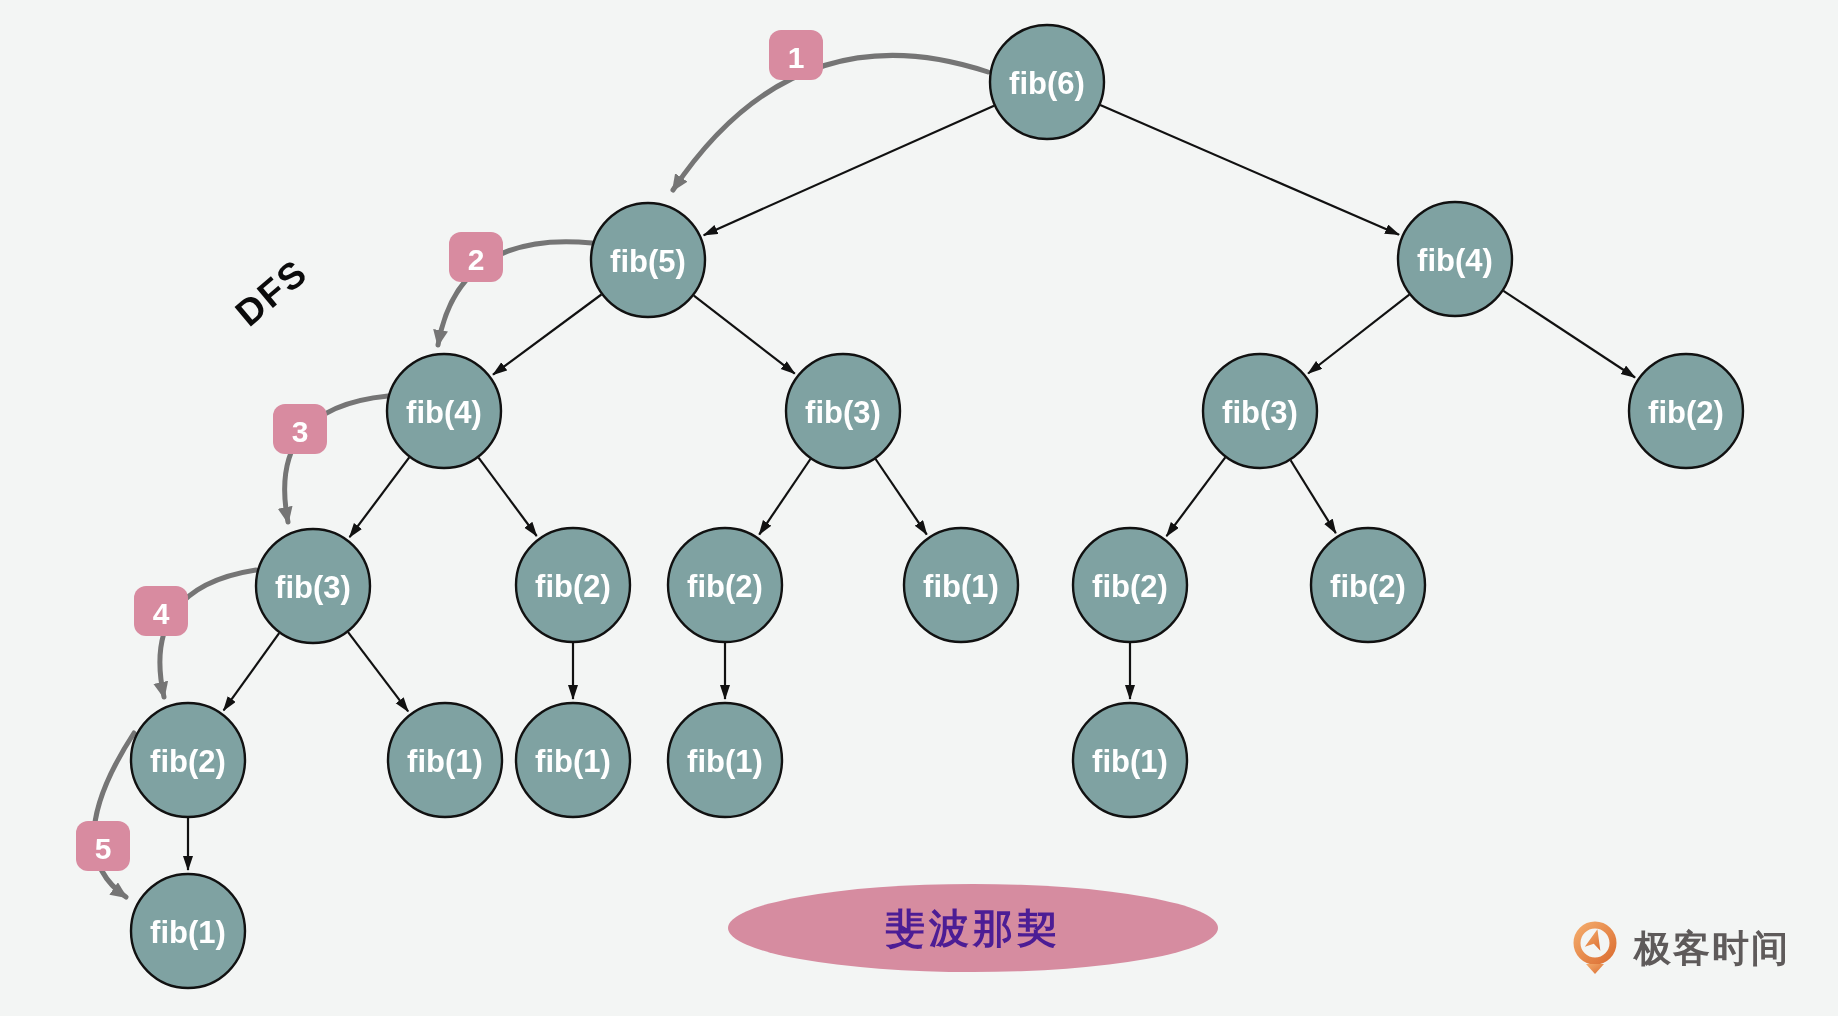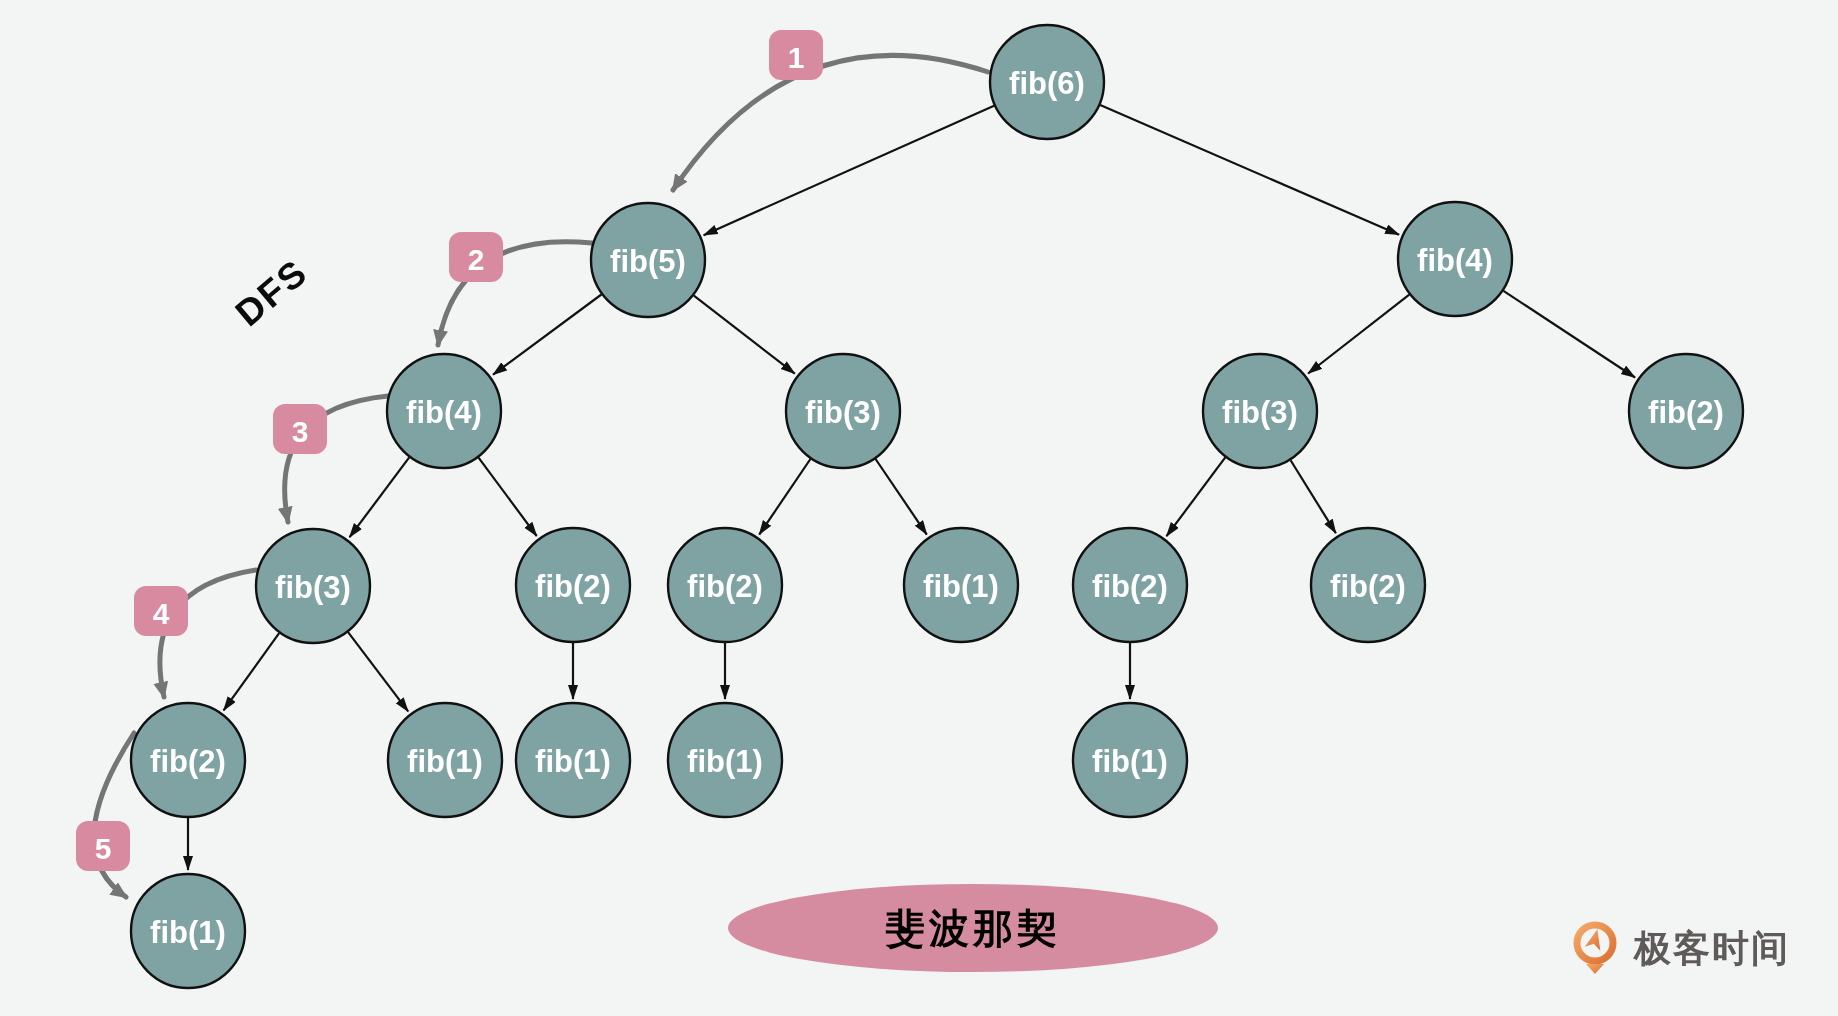--- a/index.html
+++ b/index.html
@@ -173,21 +173,21 @@
         <text x="161" y="613" text-anchor="middle" dominant-baseline="central" fill="#ffffff" font-size="30" font-weight="600">4</text>
       </g>
       <g>
         <rect x="76" y="821" width="54" height="50" rx="12" fill="#d88ba0"></rect>
         <text x="103" y="848" text-anchor="middle" dominant-baseline="central" fill="#ffffff" font-size="30" font-weight="600">5</text>
       </g>
     </svg>
 
   <div class="dfs-label" style="left: 272px; top: 293px; transform: translate(-50%, -50%) rotate(-40deg);">DFS</div>
 
-  <div class="caption-ellipse" style="left: 728px; top: 884px; width: 490px; height: 88px; background: rgb(214, 140, 160); color: #000000;">
+  <div class="caption-ellipse" style="left: 728px; top: 884px; width: 490px; height: 88px; background: rgb(214, 140, 160); color: #4c1d95;">
     <span>斐波那契</span>
   </div>
 
   <div class="logo" style="left: 1572px; top: 918px;">
     <span>
       <svg width="46" height="58" viewBox="0 0 46 58" aria-hidden="true">
         <defs>
           <linearGradient id="lg-orange" x1="0" y1="0" x2="1" y2="1">
             <stop offset="0" stop-color="#f3aa6a"></stop>
             <stop offset="1" stop-color="#dc6f33"></stop>

